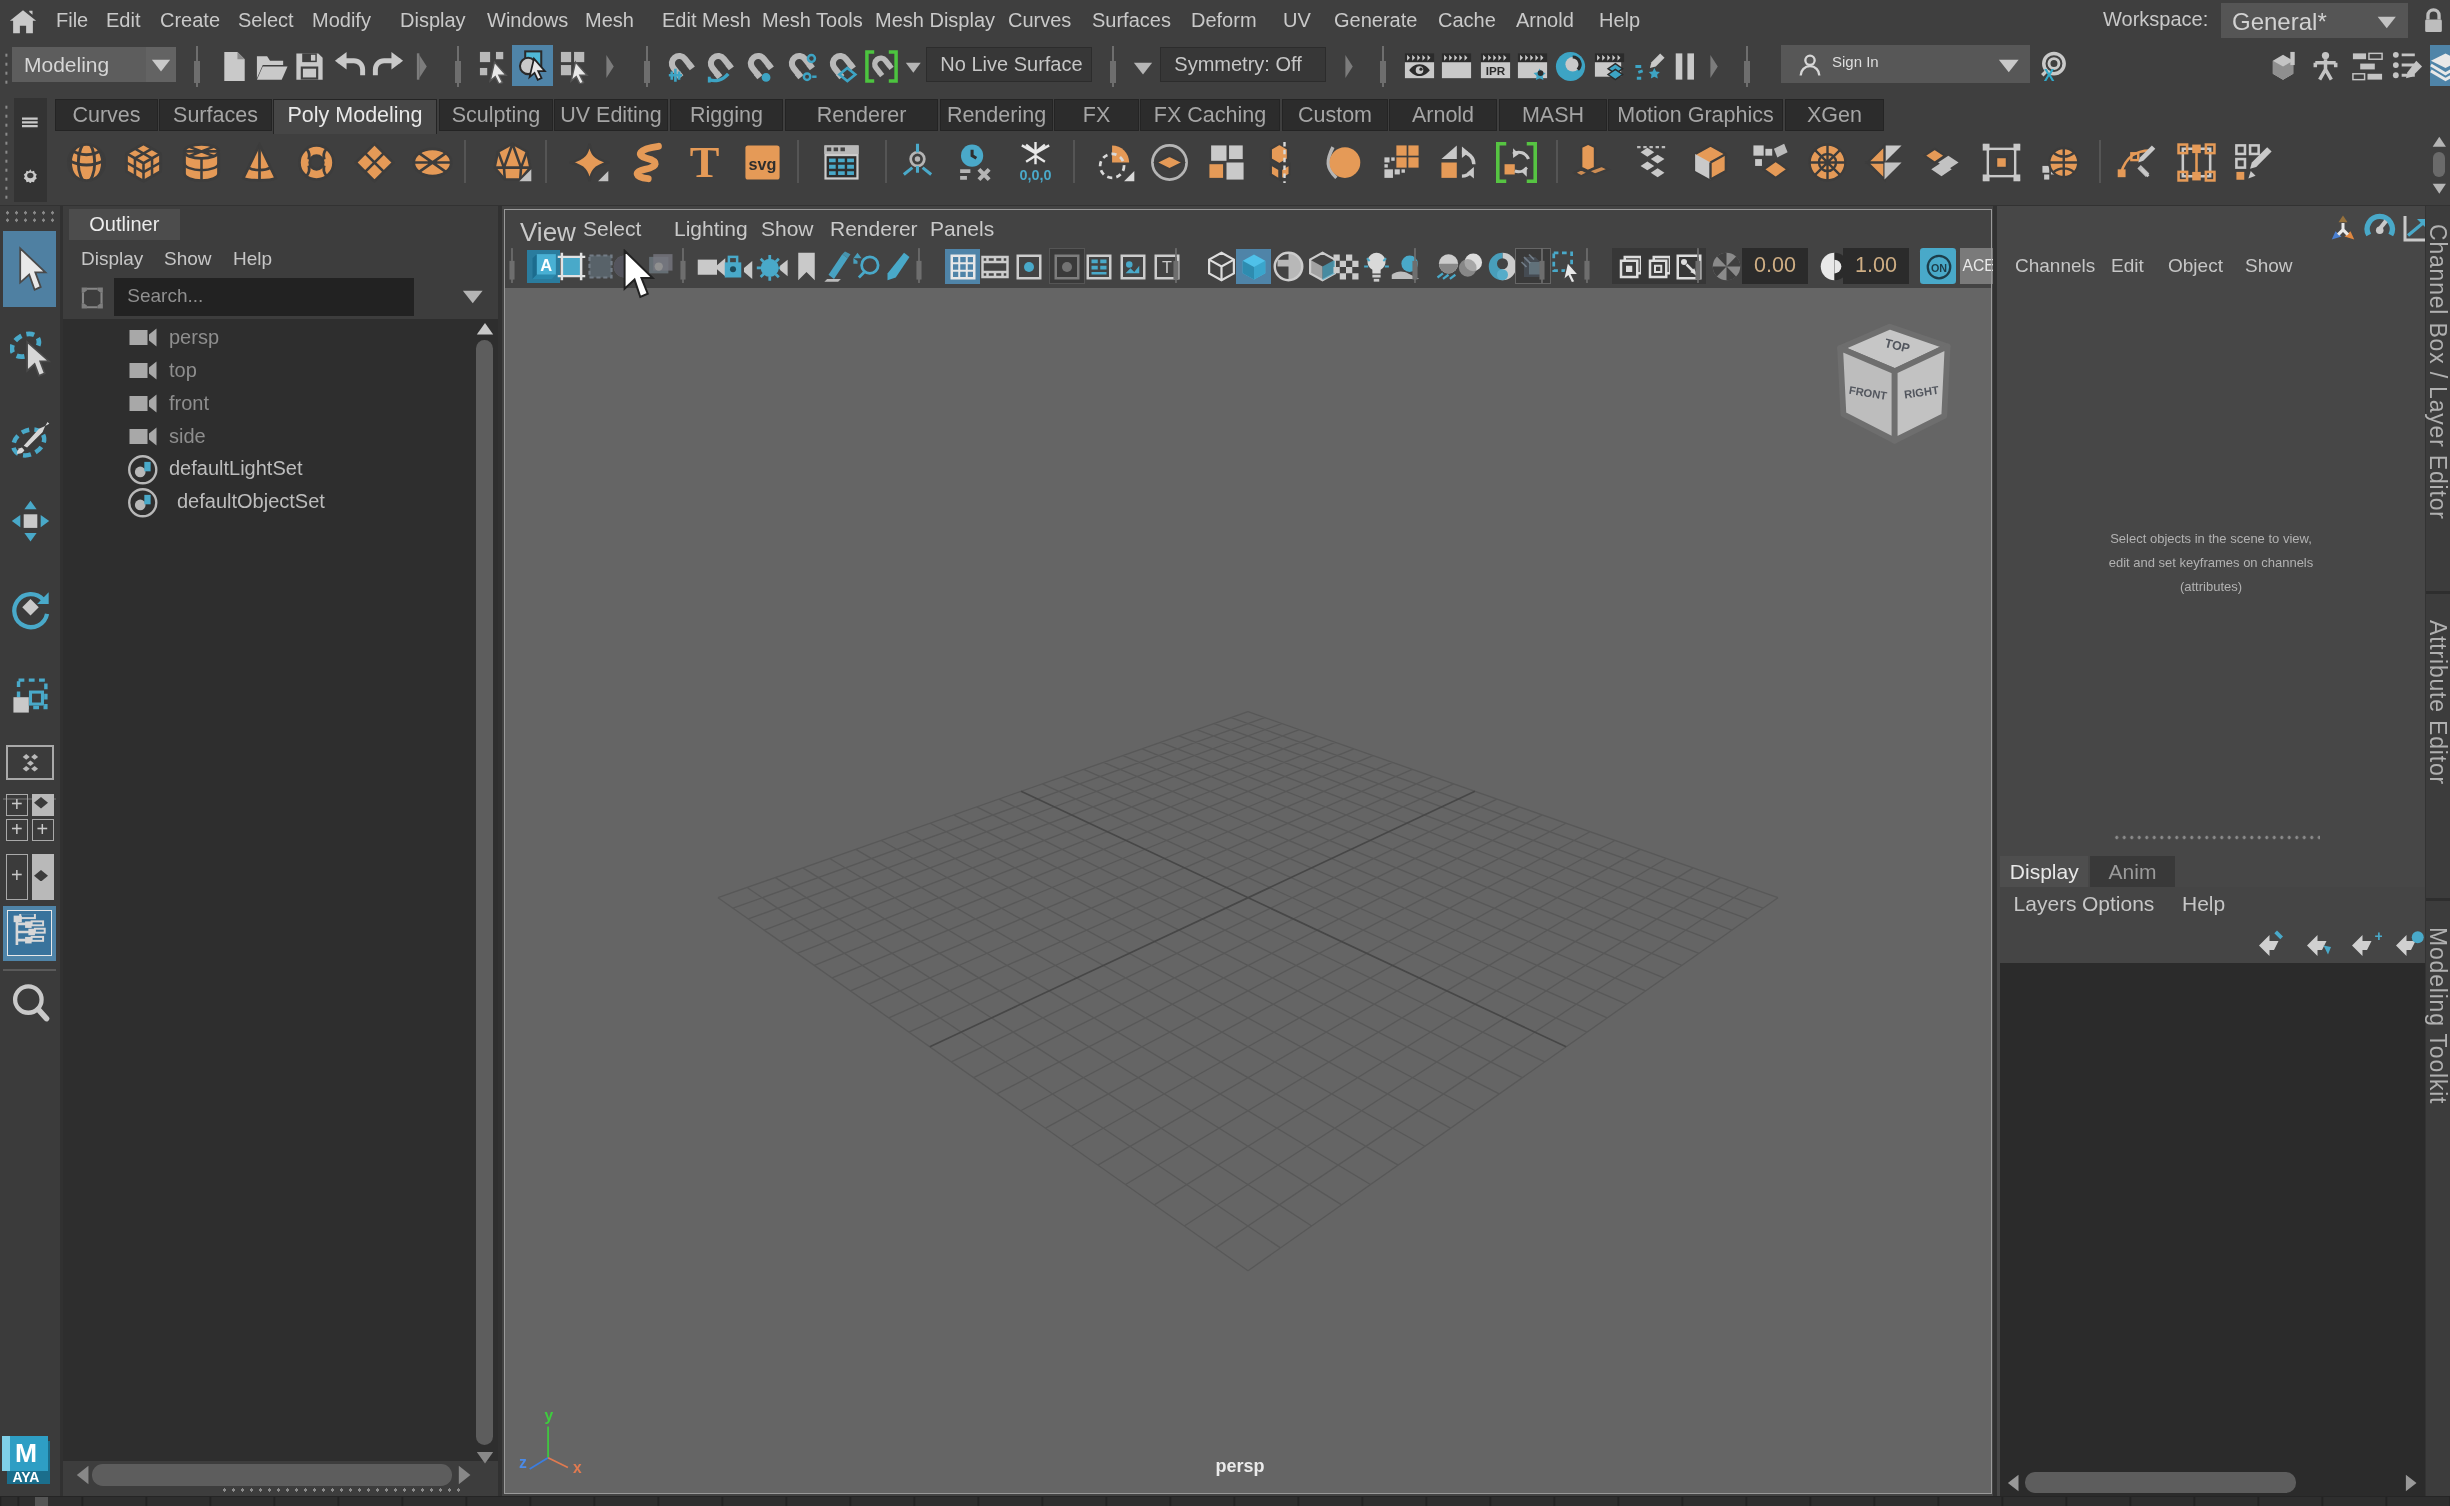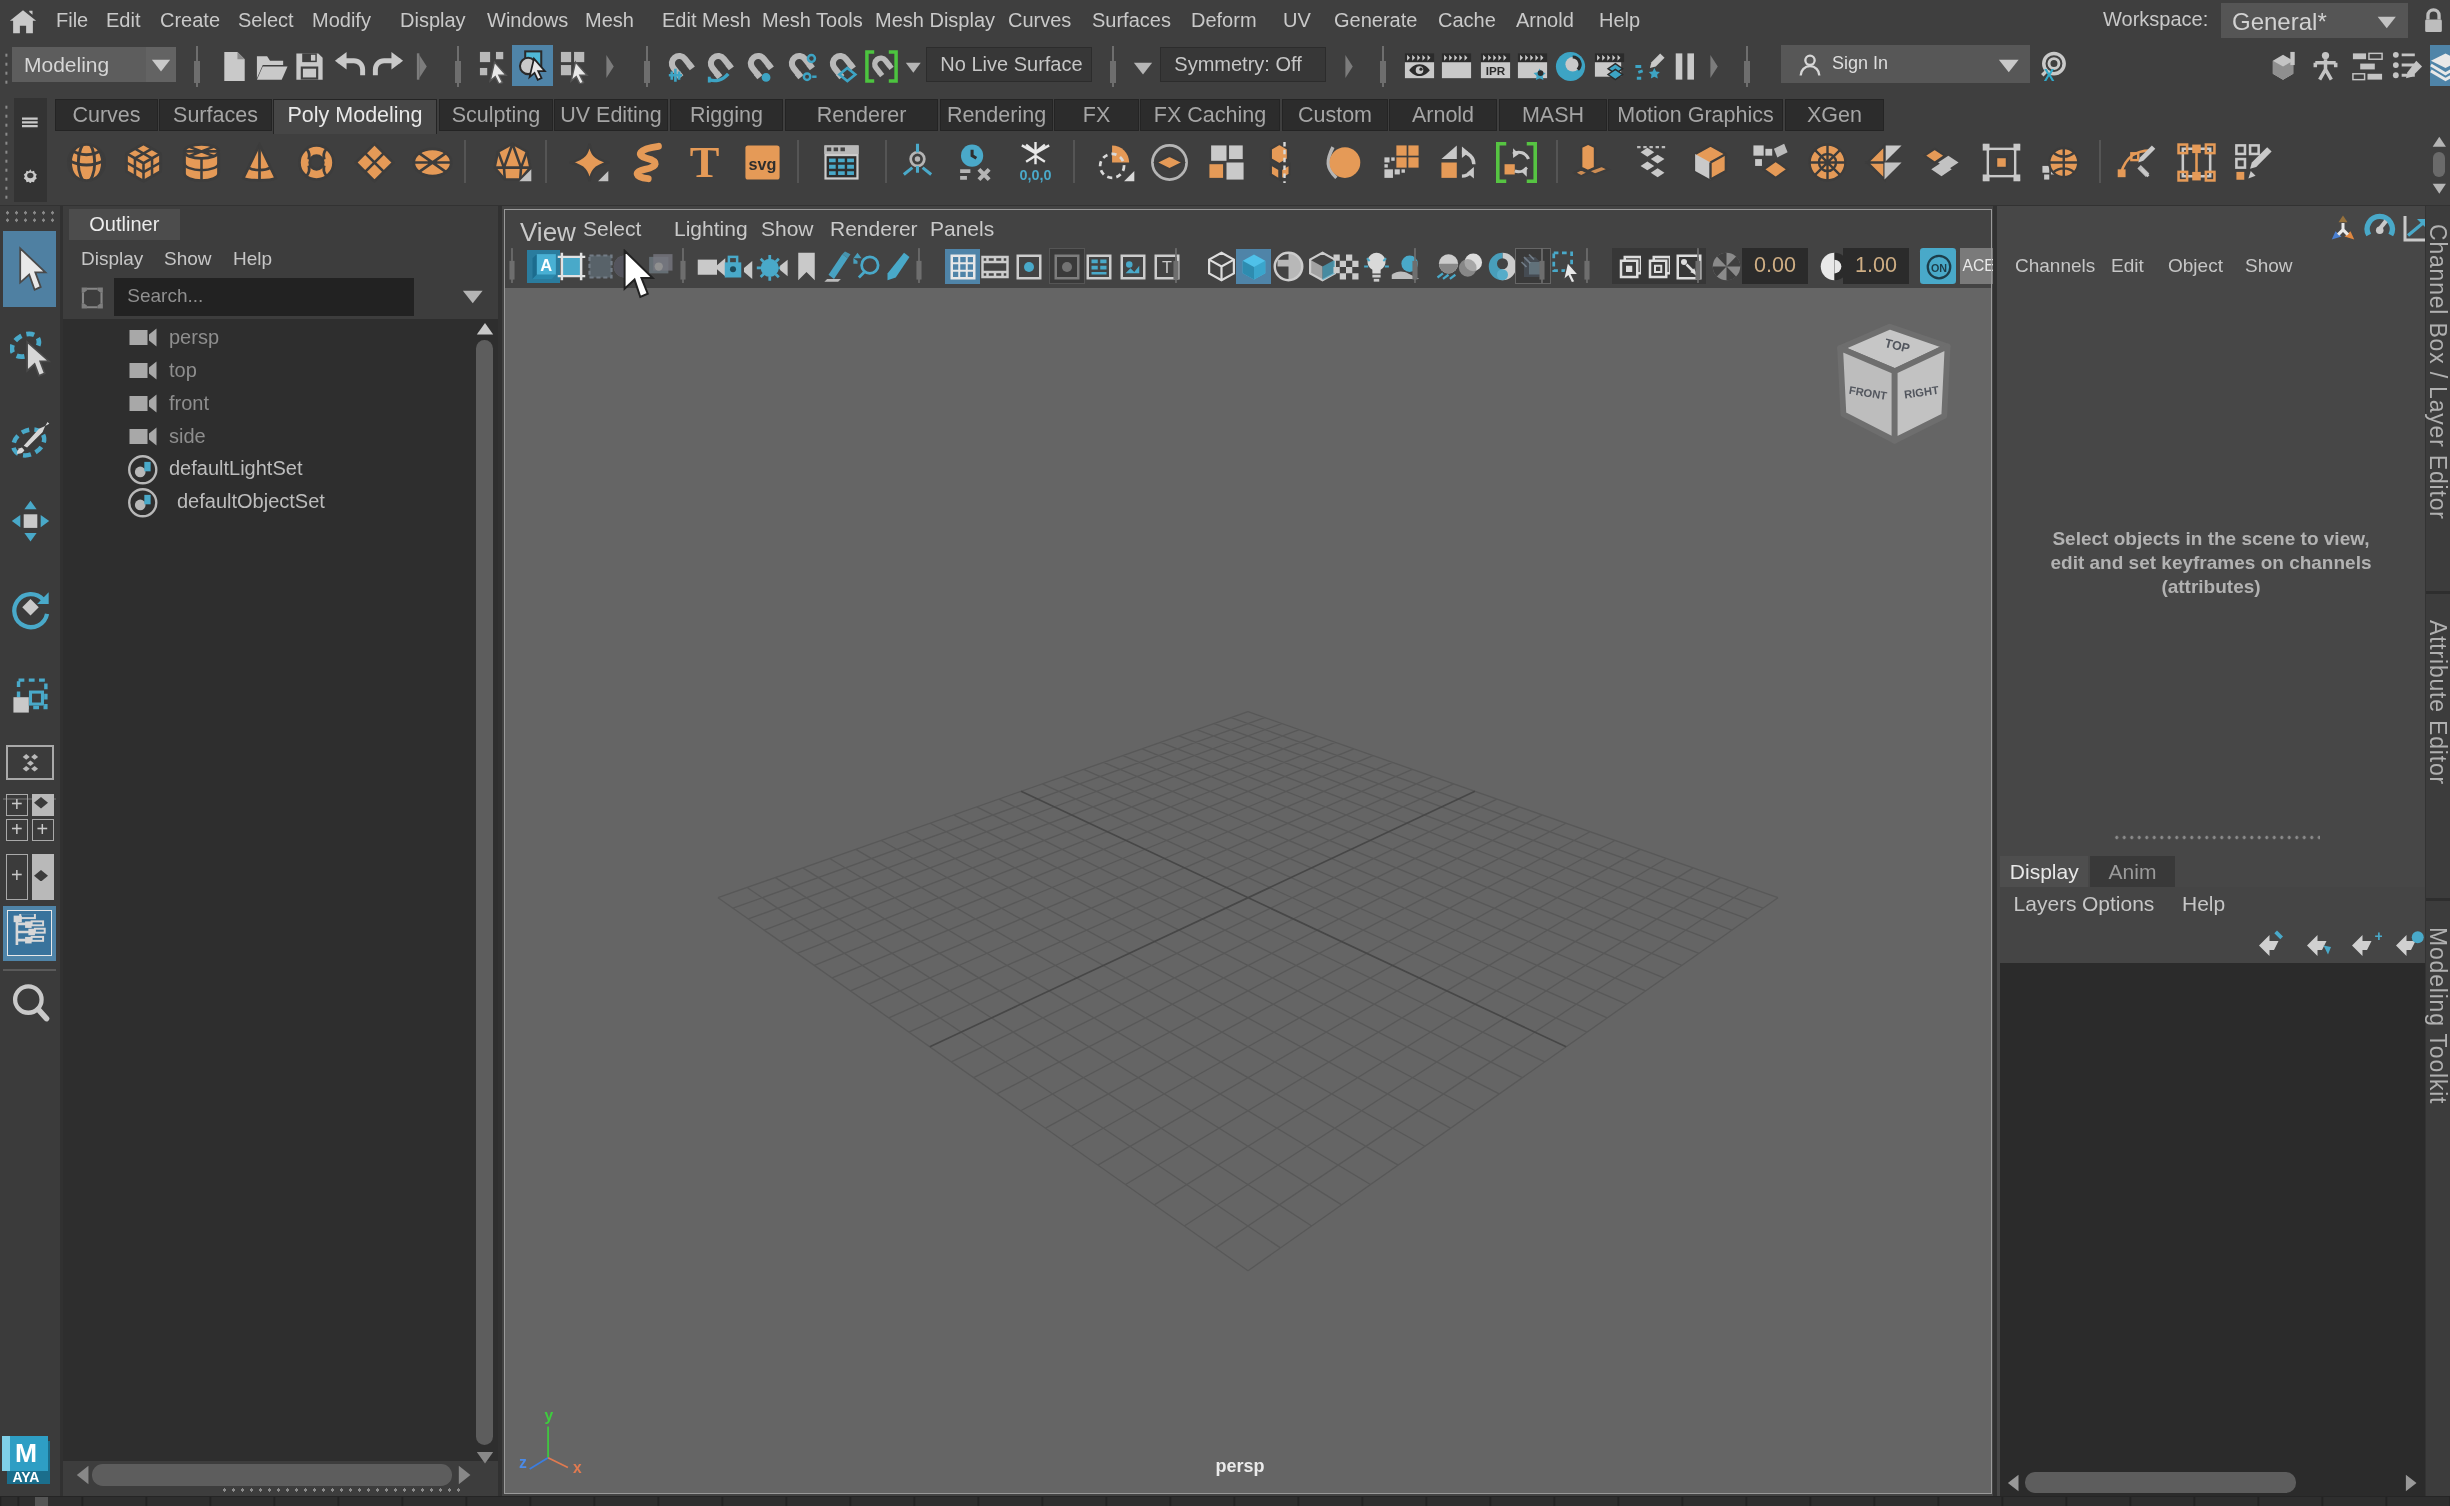--- a/index.html
+++ b/index.html
@@ -269,21 +269,21 @@
   <svg class="asep" style="left:1707px" viewBox="0 0 16 40">
         <path fill="#7c7c7c" d="M4 6v28l9-14z"></path>
       </svg>
   <div class="vhandle" style="left:1744px"></div>
 
   <div class="abs" style="left:1781px;top:3.3px;width:249px;height:38px;background:#575757">
     <svg class="abs" style="left:15px;top:5.8px" width="28" height="28" viewBox="0 0 24 24">
           <circle cx="12" cy="8" r="4" fill="none" stroke="#d6d6d6" stroke-width="2"></circle>
           <path fill="none" stroke="#d6d6d6" stroke-width="2" d="M4 21a8 8 0 0 1 16 0"></path>
         </svg>
-    <span style="position:absolute;left:51px;top:7.5px;font-size:18px;color:#dedede">Sign In</span>
+    <span style="position:absolute;left:51px;top:7.5px;font-size:15px;color:#dedede">Sign In</span>
     <svg class="abs" style="left:217px;top:13.3px" width="21.5" height="14" viewBox="0 0 26 17">
           <path fill="#c9c9c9" d="M1 1h24L13 16z"></path>
         </svg>
   </div>
   <svg class="tbicon" style="left:2035px" viewBox="0 0 24 24">
         <circle cx="13" cy="10" r="7" fill="none" stroke="#c9c9c9" stroke-width="2.4"></circle>
         <circle cx="13" cy="10" r="3.4" fill="none" stroke="#c9c9c9" stroke-width="2"></circle>
         <path stroke="#c9c9c9" stroke-width="2.4" d="M8 15l-3 3"></path>
         <text x="6" y="22" font-size="11" font-weight="bold" fill="#31a8c9" font-family="Liberation Sans">X</text>
       </svg>
@@ -1063,21 +1063,21 @@
       </svg>
   <svg class="abs" style="left:405px;top:6.6px" width="30" height="30" viewBox="0 0 20 20">
         <path stroke="#c9c9c9" stroke-width="2" d="M2 2v16h16" fill="none"></path>
         <path stroke="#49a9c9" stroke-width="2.2" d="M4 15 16 5" fill="none"></path>
         <path fill="#49a9c9" d="M16 10V4h-6z"></path>
       </svg>
   <div class="abs" style="left:18px;top:49px;font-size:19px;color:#c6c6c6">Channels</div>
   <div class="abs" style="left:114px;top:49px;font-size:19px;color:#c6c6c6">Edit</div>
   <div class="abs" style="left:171px;top:49px;font-size:19px;color:#c6c6c6">Object</div>
   <div class="abs" style="left:248px;top:49px;font-size:19px;color:#c6c6c6">Show</div>
-  <div class="abs" style="left:0;top:321px;width:428px;text-align:center;font-size:19px;font-weight:bold;color:#b2b2b2;line-height:24px">Select objects in the scene to view,<br>edit and set keyframes on channels<br>(attributes)</div>
+  <div class="abs" style="left:0;top:321px;width:428px;text-align:center;font-size:13px;font-weight:normal;color:#b2b2b2;line-height:24px">Select objects in the scene to view,<br>edit and set keyframes on channels<br>(attributes)</div>
   <div class="dotrow" style="left:116px;top:628px;width:207px;height:6.6px;background-size:7.5px 6.6px"></div>
   <div class="abs" style="left:3.3px;top:650px;width:88px;height:31px;background:#4e4e4e;color:#e8e8e8;font-size:21px;text-align:center;line-height:31px">Display</div>
   <div class="abs" style="left:93px;top:650px;width:85px;height:31px;background:#393939;color:#9a9a9a;font-size:21px;text-align:center;line-height:31px">Anim</div>
   <div class="abs" style="left:3.3px;top:681px;width:425px;height:76px;background:#454545"></div>
   <div class="abs" style="left:16.6px;top:686px;font-size:21px;color:#c6c6c6">Layers</div>
   <div class="abs" style="left:85px;top:686px;font-size:21px;color:#c6c6c6">Options</div>
   <div class="abs" style="left:185px;top:686px;font-size:21px;color:#c6c6c6">Help</div>
   <svg class="abs" style="left:259px;top:723px" width="33" height="30" viewBox="0 0 22 20">
         <path fill="#d0d0d0" d="M2 11l7-7v4h6l-3 6H9v4z" transform="rotate(0 11 10)"></path>
         <path fill="#49a9c9" d="M12 4h4v10h-4z" transform="rotate(0)" opacity="0"></path>

